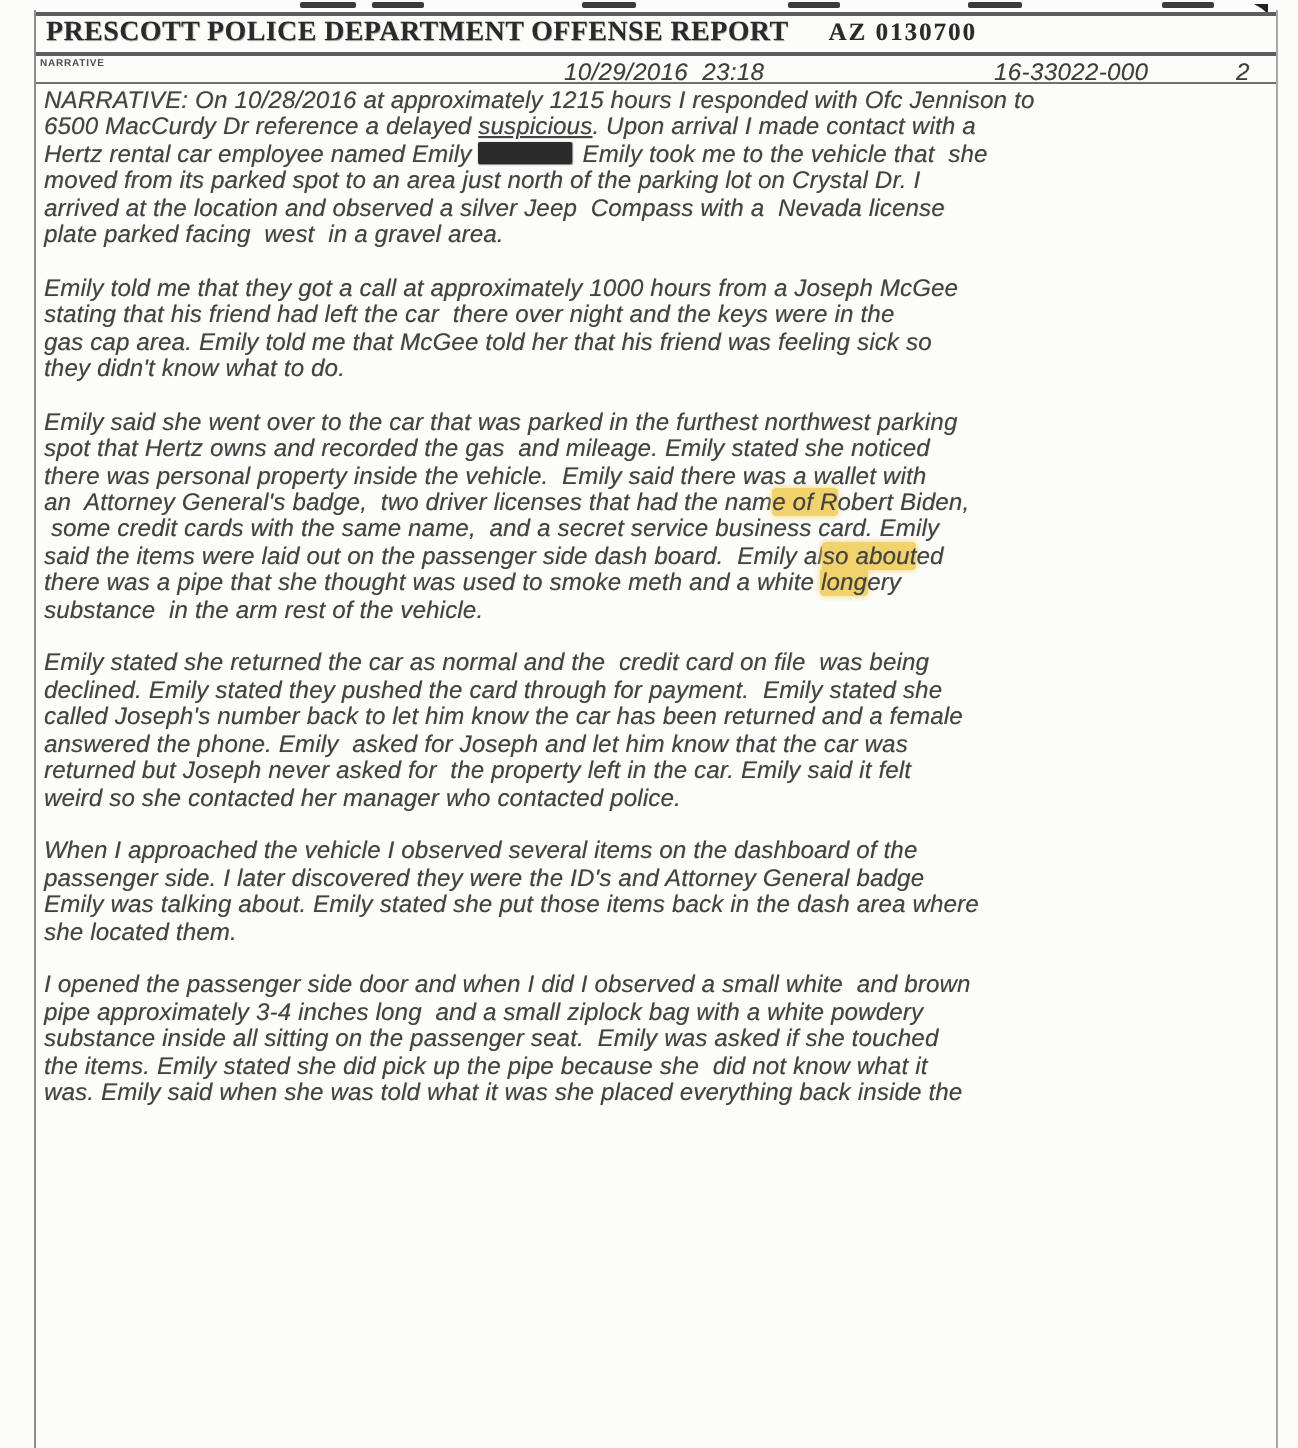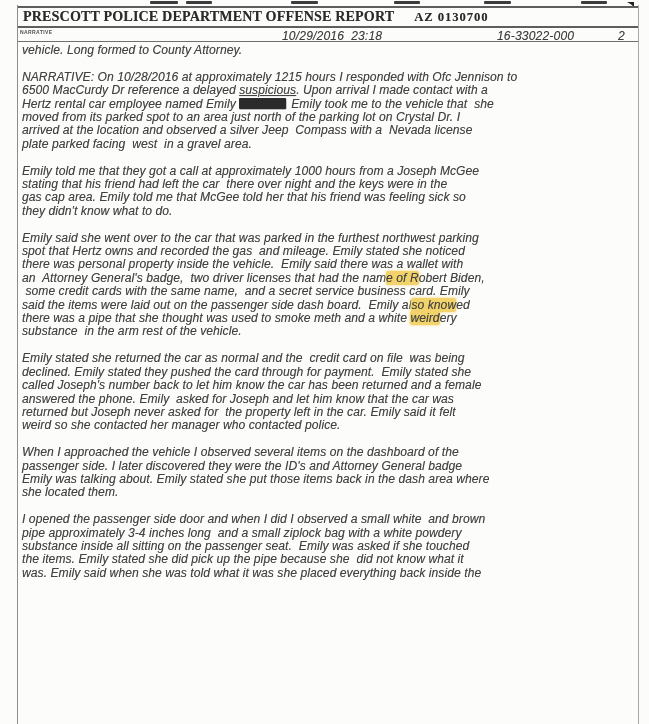--- a/index.html
+++ b/index.html
@@ -111,38 +111,37 @@
     </div>
     <div class="meta-row">
       <span class="section-label">NARRATIVE</span>
       <span class="meta-val meta-date">10/29/2016  23:18</span>
       <span class="meta-val meta-case">16-33022-000</span>
       <span class="meta-val meta-page">2</span>
     </div>
   </div>
 
   <div class="narrative">
-      <p><span>vehicle. Long formed to County Attorney.</span></p>
       <p><span>NARRATIVE: On 10/28/2016 at approximately 1215 hours I responded with Ofc Jennison to
 6500 MacCurdy Dr reference a delayed </span><span class="seg-underline">suspicious</span><span>. Upon arrival I made contact with a
 Hertz rental car employee named Emily </span><span class="seg-redacted"></span><span>Emily took me to the vehicle that  she
 moved from its parked spot to an area just north of the parking lot on Crystal Dr. I
 arrived at the location and observed a silver Jeep  Compass with a  Nevada license
 plate parked facing  west  in a gravel area.</span></p>
       <p><span>Emily told me that they got a call at approximately 1000 hours from a Joseph McGee
 stating that his friend had left the car  there over night and the keys were in the
 gas cap area. Emily told me that McGee told her that his friend was feeling sick so
 they didn't know what to do.</span></p>
       <p><span>Emily said she went over to the car that was parked in the furthest northwest parking
 spot that Hertz owns and recorded the gas  and mileage. Emily stated she noticed
 there was personal property inside the vehicle.  Emily said there was a wallet with
 an  Attorney General's badge,  two driver licenses that had the nam</span><span class="seg-highlight">e of R</span><span>obert Biden,
  some credit cards with the same name,  and a secret service business card. Emily
-said the items were laid out on the passenger side dash board.  Emily al</span><span class="seg-highlight">so know</span><span>ed
-there was a pipe that she thought was used to smoke meth and a white </span><span class="seg-highlight">weird</span><span>ery
+said the items were laid out on the passenger side dash board.  Emily al</span><span class="seg-highlight">so about</span><span>ed
+there was a pipe that she thought was used to smoke meth and a white </span><span class="seg-highlight">long</span><span>ery
 substance  in the arm rest of the vehicle.</span></p>
       <p><span>Emily stated she returned the car as normal and the  credit card on file  was being
 declined. Emily stated they pushed the card through for payment.  Emily stated she
 called Joseph's number back to let him know the car has been returned and a female
 answered the phone. Emily  asked for Joseph and let him know that the car was
 returned but Joseph never asked for  the property left in the car. Emily said it felt
 weird so she contacted her manager who contacted police.</span></p>
       <p><span>When I approached the vehicle I observed several items on the dashboard of the
 passenger side. I later discovered they were the ID's and Attorney General badge
 Emily was talking about. Emily stated she put those items back in the dash area where

